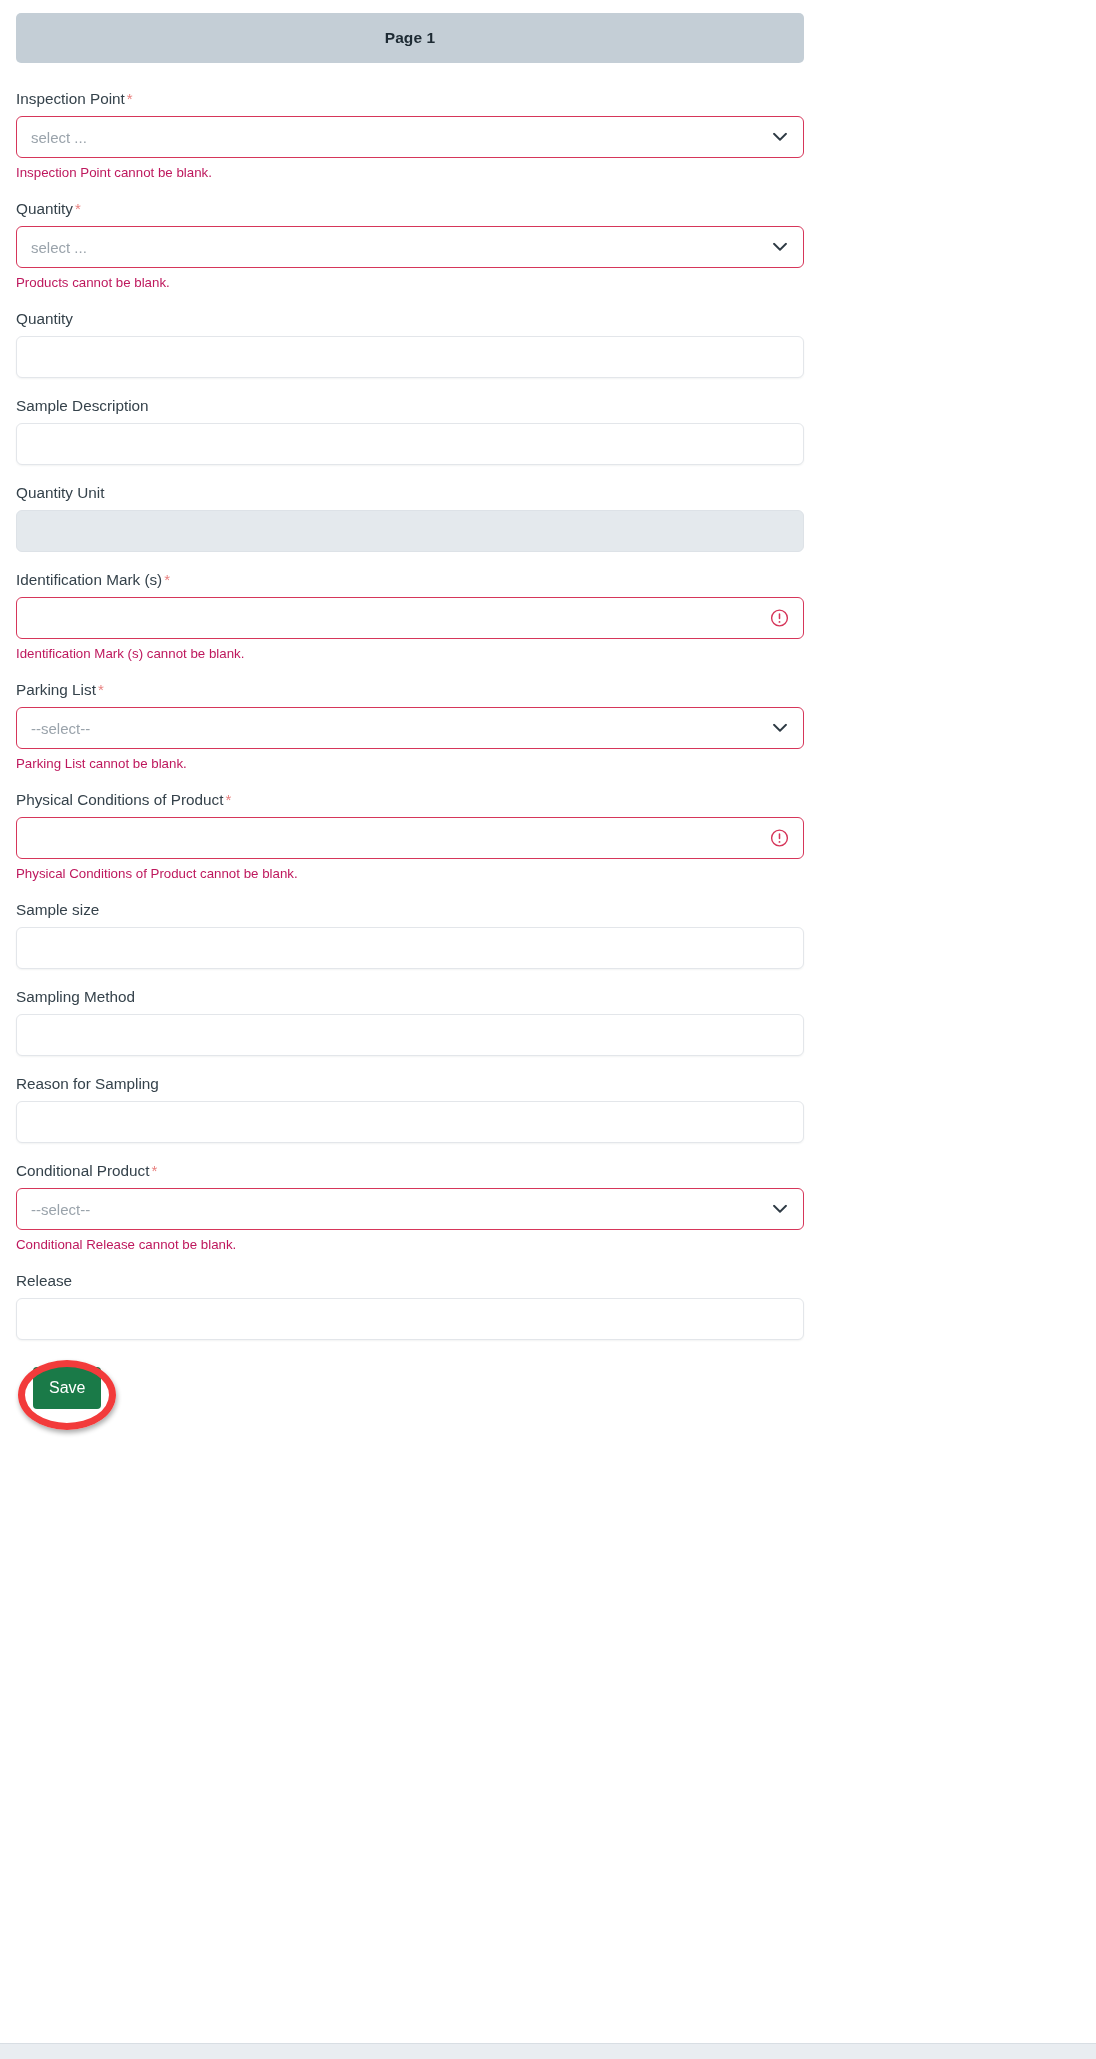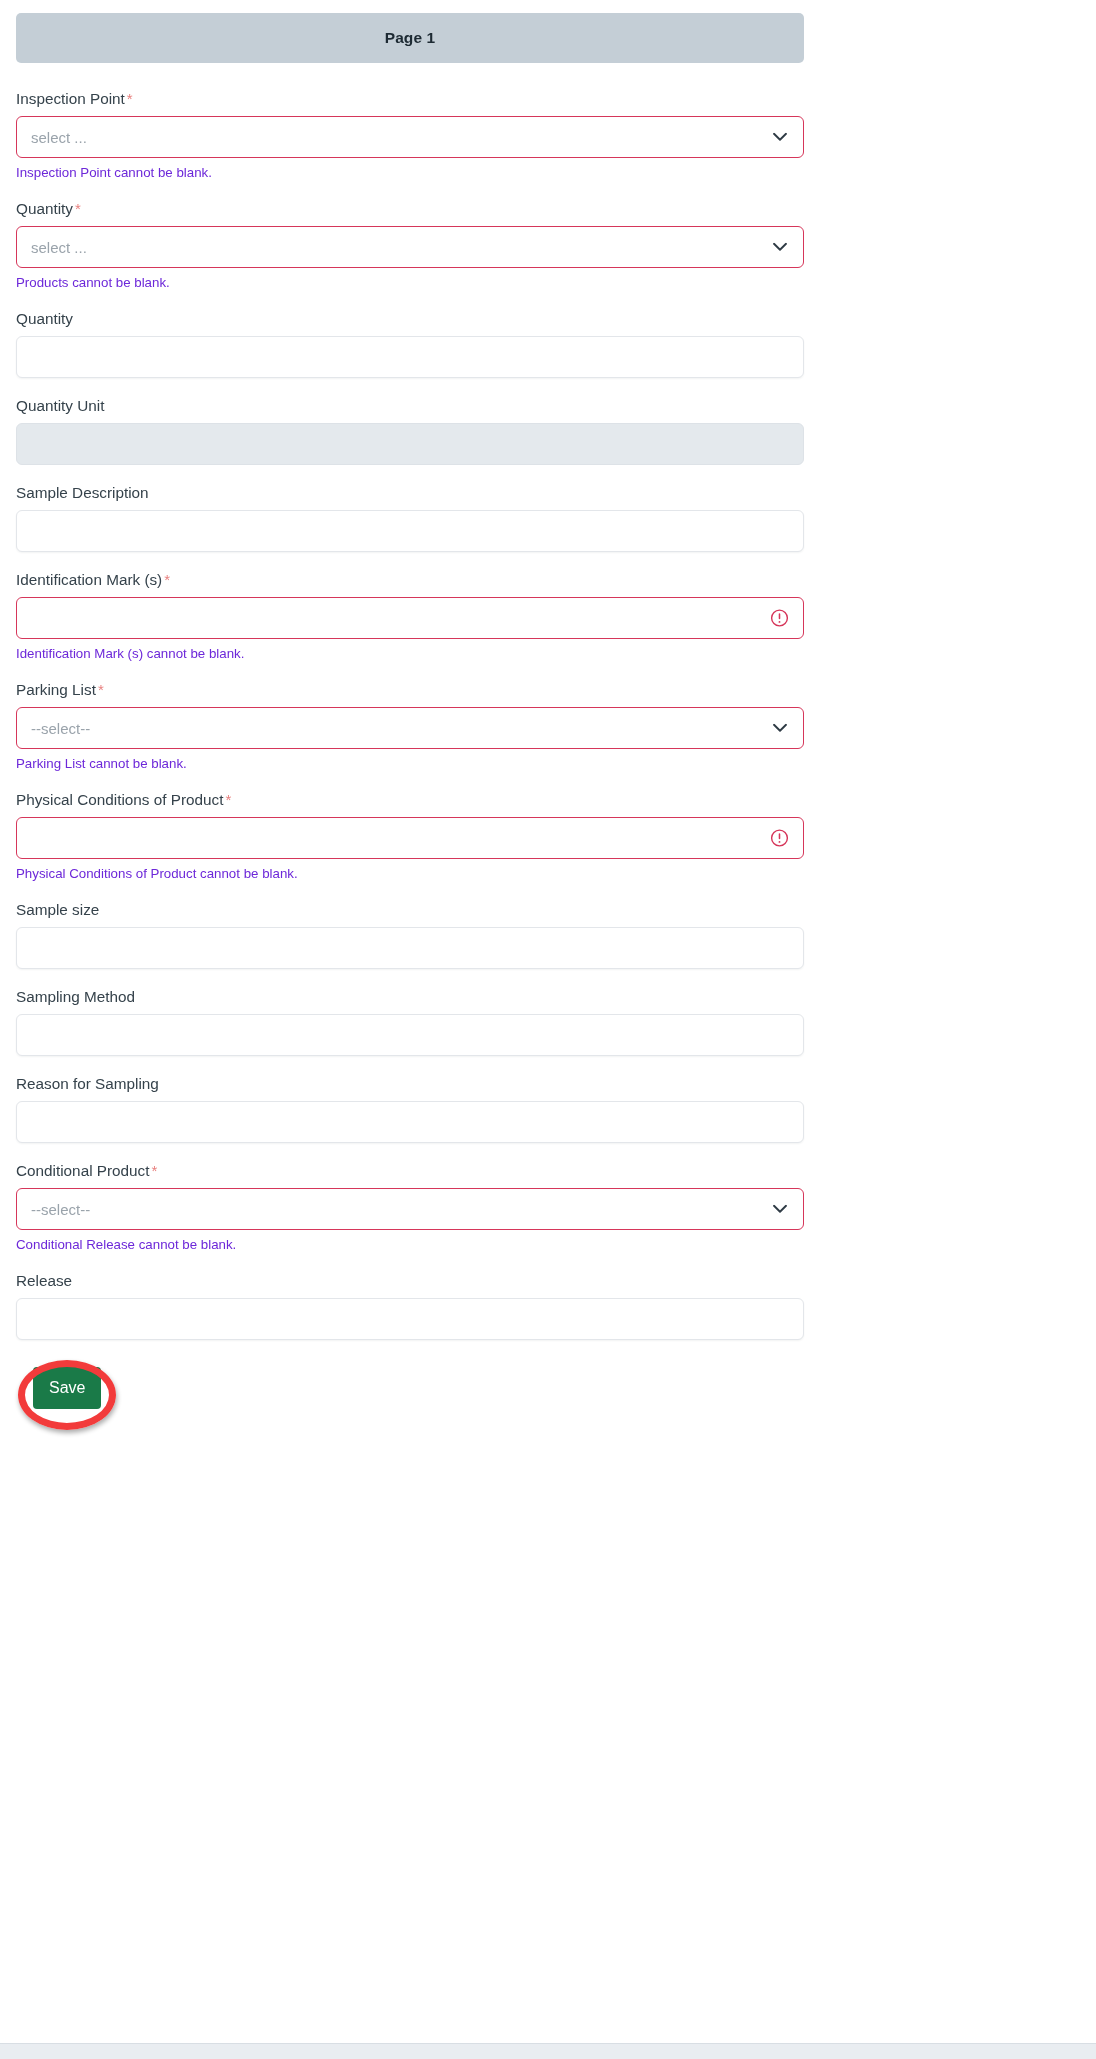--- a/index.html
+++ b/index.html
@@ -113,21 +113,21 @@
     right: 14px;
     top: 50%;
     transform: translateY(-50%);
     width: 19px;
     height: 19px;
     display: block;
   }
   .alert-icon svg { display: block; }
 
   .error-msg {
-    color: #6d28d9;
+    color: #be185d;
     font-size: 13.3px;
     line-height: 17px;
     margin-top: 6px;
     display: block;
   }
 
   
   .save-row {
     margin-top: 20px;
     position: relative;
@@ -206,28 +206,28 @@
           </div>
           <span class="error-msg">Products cannot be blank.</span>
         </div>
         <div class="field">
           <label class="field-label"><span>Quantity</span></label>
           <div class="control">
             <span></span>
           </div>
         </div>
         <div class="field">
+          <label class="field-label"><span>Sample Description</span></label>
+          <div class="control">
+            <span></span>
+          </div>
+        </div>
+        <div class="field">
           <label class="field-label"><span>Quantity Unit</span></label>
           <div class="control disabled">
-            <span></span>
-          </div>
-        </div>
-        <div class="field">
-          <label class="field-label"><span>Sample Description</span></label>
-          <div class="control">
             <span></span>
           </div>
         </div>
         <div class="field">
           <label class="field-label"><span>Identification Mark (s)</span><span class="req">*</span></label>
           <div class="control invalid">
             <span></span>
             <span class="alert-icon">
               <svg viewBox="0 0 20 20" width="19" height="19" aria-hidden="true">
                 <circle cx="10" cy="10" r="8.3" fill="none" stroke="#d6365a" stroke-width="1.5"></circle>

